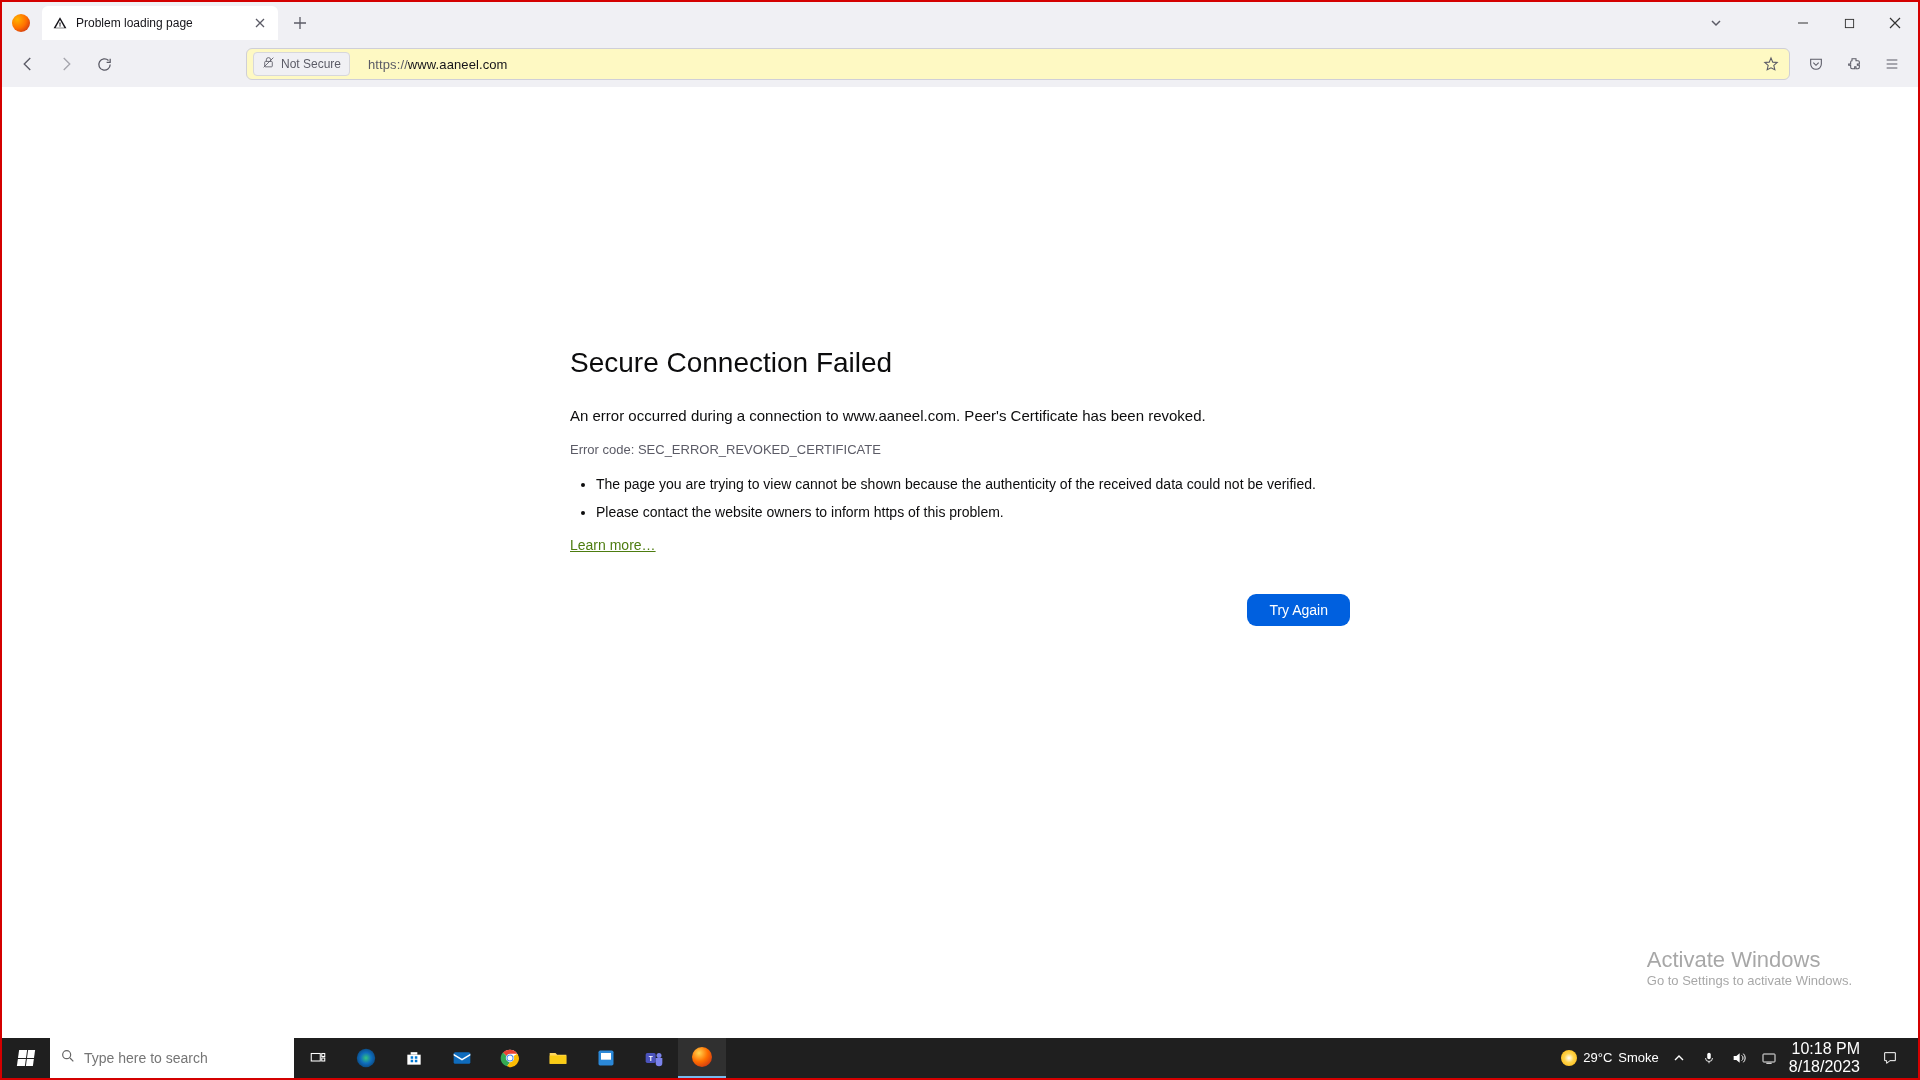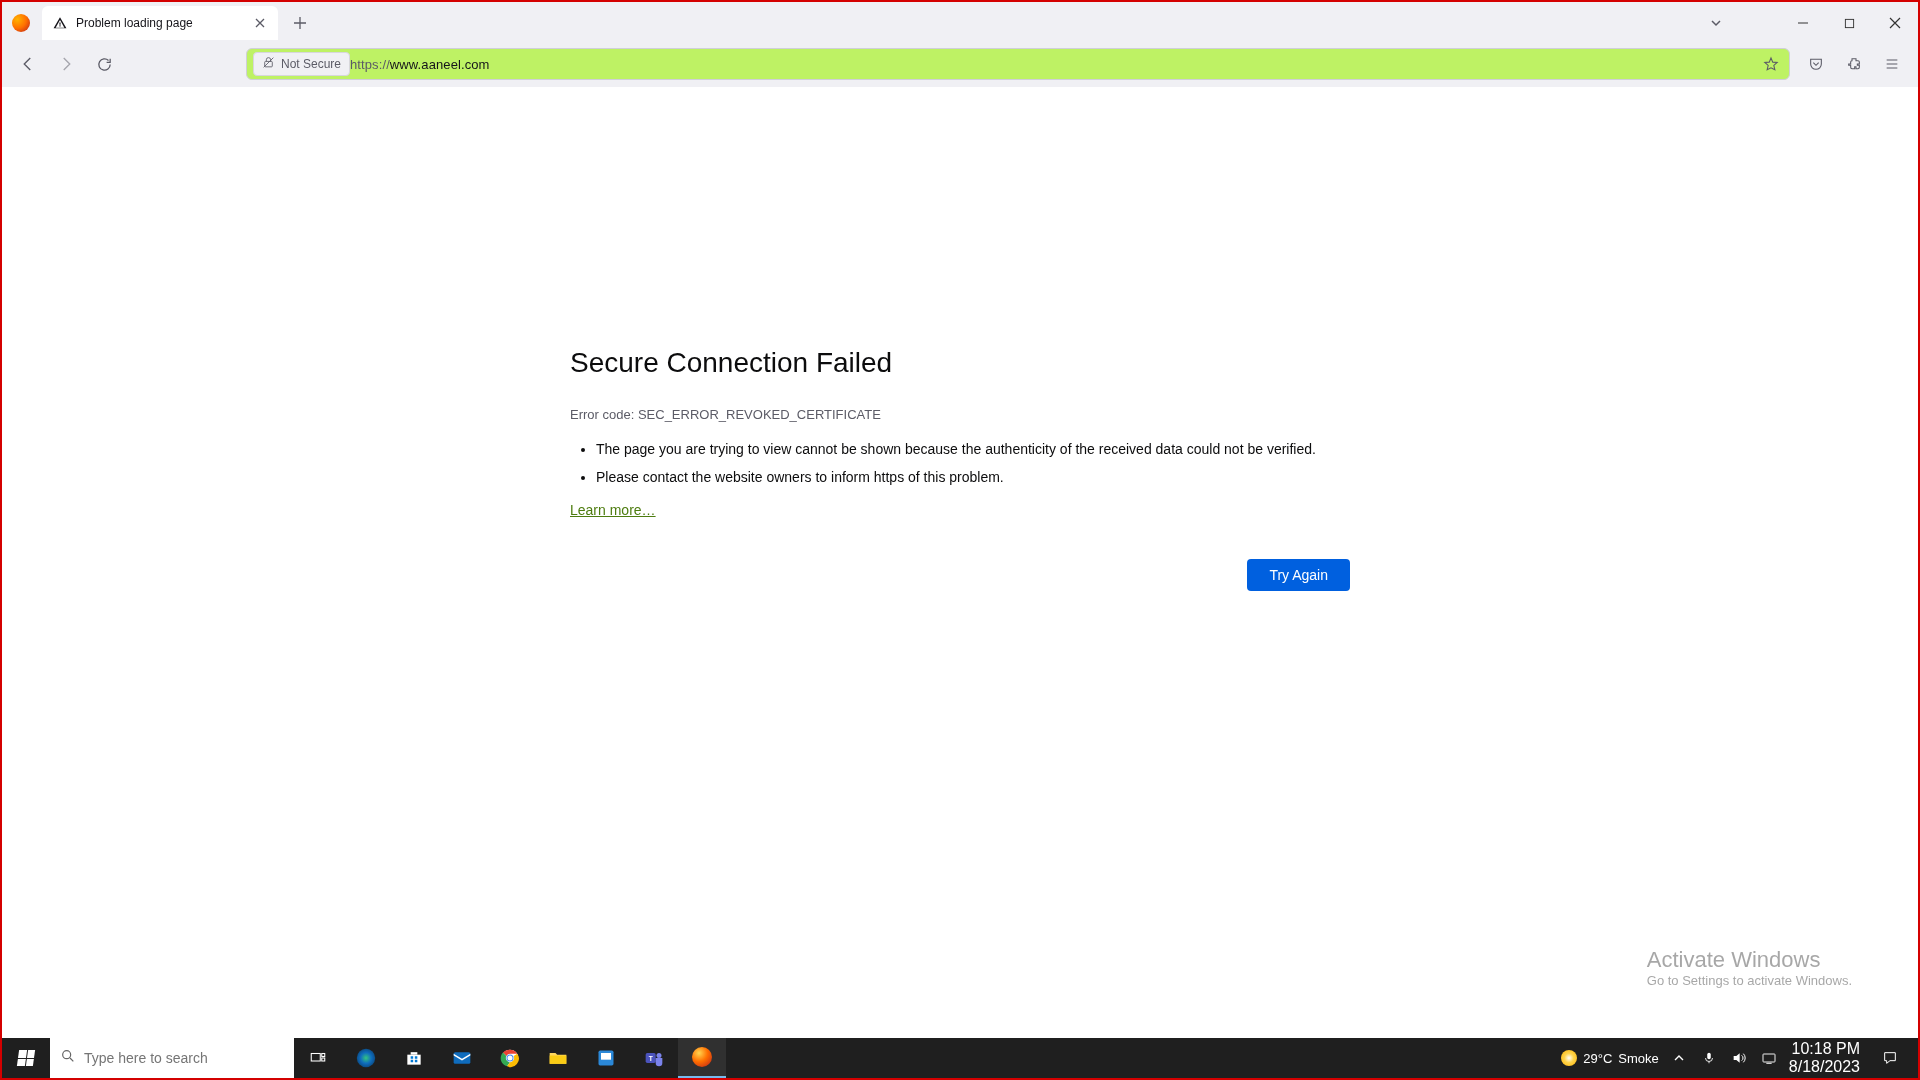--- a/index.html
+++ b/index.html
@@ -89,27 +89,27 @@
 .tbtn {
   width: 36px; height: 32px;
   display: flex; align-items: center; justify-content: center;
   border-radius: 4px;
 }
 .tbtn svg { stroke: #5b5b66; fill: none; }
 .toolbar-gap { width: 120px; }
 .urlbar {
   flex: 1;
   height: 32px;
-  background: #bef264;
+  background: #fef9c3;
   border: 1px solid #cfcfd8;
   border-radius: 6px;
   display: flex;
   align-items: center;
   padding: 0 6px;
-  gap: 0;
+  gap: 18px;
 }
 .identity-box {
   height: 24px;
   background: #f0f0f4;
   border: 1px solid #d7d7db;
   border-radius: 4px;
   display: flex;
   align-items: center;
   gap: 6px;
   padding: 0 8px;
@@ -170,21 +170,21 @@
   display: flex;
   justify-content: flex-end;
   margin-top: 40px;
 }
 .try-btn {
   background: #0060df;
   color: #fff;
   font-size: 14px;
   padding: 8px 22px;
   border: none;
-  border-radius: 4px;
+  border-radius: 9px;
   cursor: pointer;
 }
 
 
 .watermark {
   position: absolute;
   right: 66px;
   bottom: 50px;
   text-align: left;
   color: rgba(120,120,120,.65);
@@ -236,21 +236,21 @@
   display: flex; align-items: center; justify-content: center;
 }
 .task-icons .active { border-bottom: 2px solid #76b9ed; background: rgba(255,255,255,.08); }
 .tb-spacer { flex: 1; }
 .systray {
   display: flex; align-items: center;
   gap: 10px;
   padding: 0 8px;
   font-size: 12px;
 }
-.weather { display:flex; align-items:center; gap:6px; font-size:13px; }
+.weather { display:flex; align-items:flex-start; gap:6px; font-size:13px; }
 .weather-sun {
   width: 16px; height: 16px;
   border-radius: 50%;
   background: radial-gradient(circle, #fff 0%, #ffd54f 40%, #ffb300 100%);
   position: relative;
 }
 .tray-icon { width:20px; height:20px; display:flex; align-items:center; justify-content:center; }
 .clock { text-align: right; line-height: 1.15; font-size: 16px; }
 .notif {
   width: 40px;
@@ -372,20 +372,21 @@
               <path stroke="#5b5b66" stroke-width="1.8" d="M4 6h16M4 12h16M4 18h16"></path>
             </svg>
         </div>
       </div>
     </div>
   </div>
 
   <div class="content">
     <div class="err-container">
       <h1 class="err-title">Secure Connection Failed</h1>
+      <p class="err-msg">An error occurred during a connection to www.aaneel.com. Peer's Certificate has been revoked.</p>
       <p class="err-code">Error code: SEC_ERROR_REVOKED_CERTIFICATE</p>
       <ul class="err-list">
         <li>The page you are trying to view cannot be shown because the authenticity of the received data could not be verified.</li>
         <li>Please contact the website owners to inform https of this problem.</li>
       </ul>
       <a class="learn-link">Learn more…</a>
       <div class="try-row">
         <button class="try-btn">Try Again</button>
       </div>
     </div>

